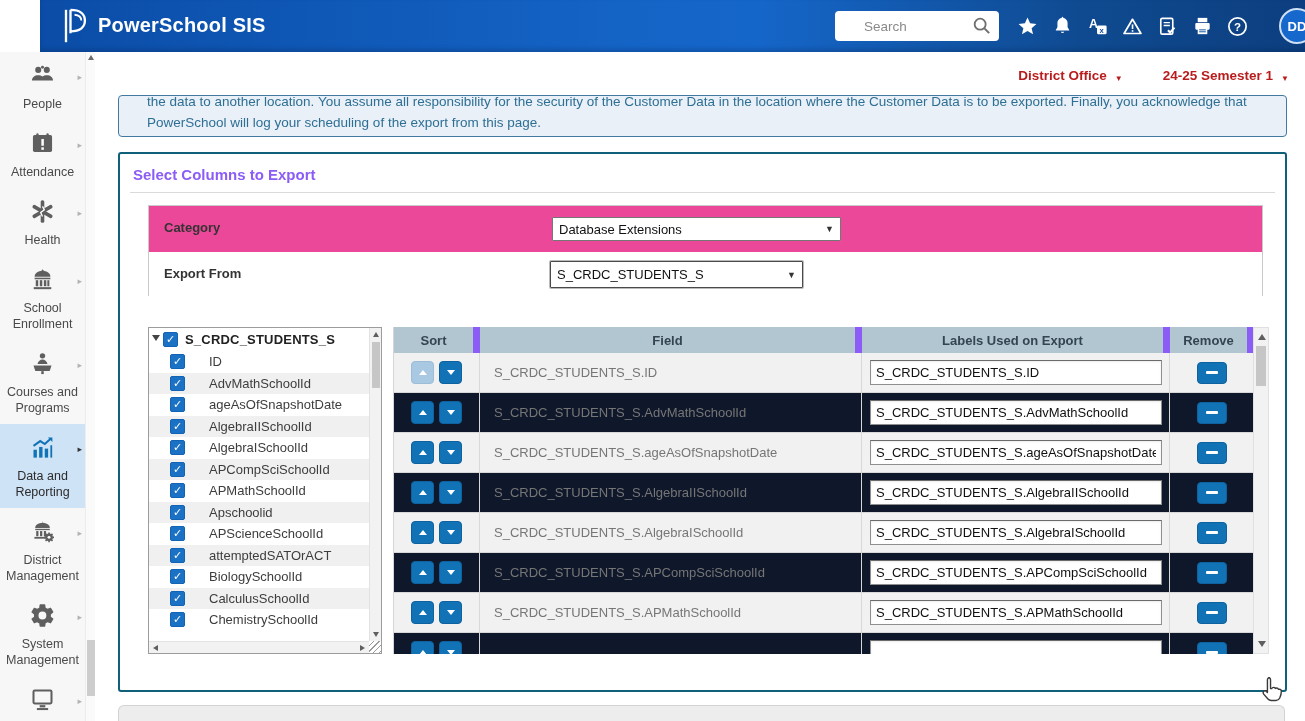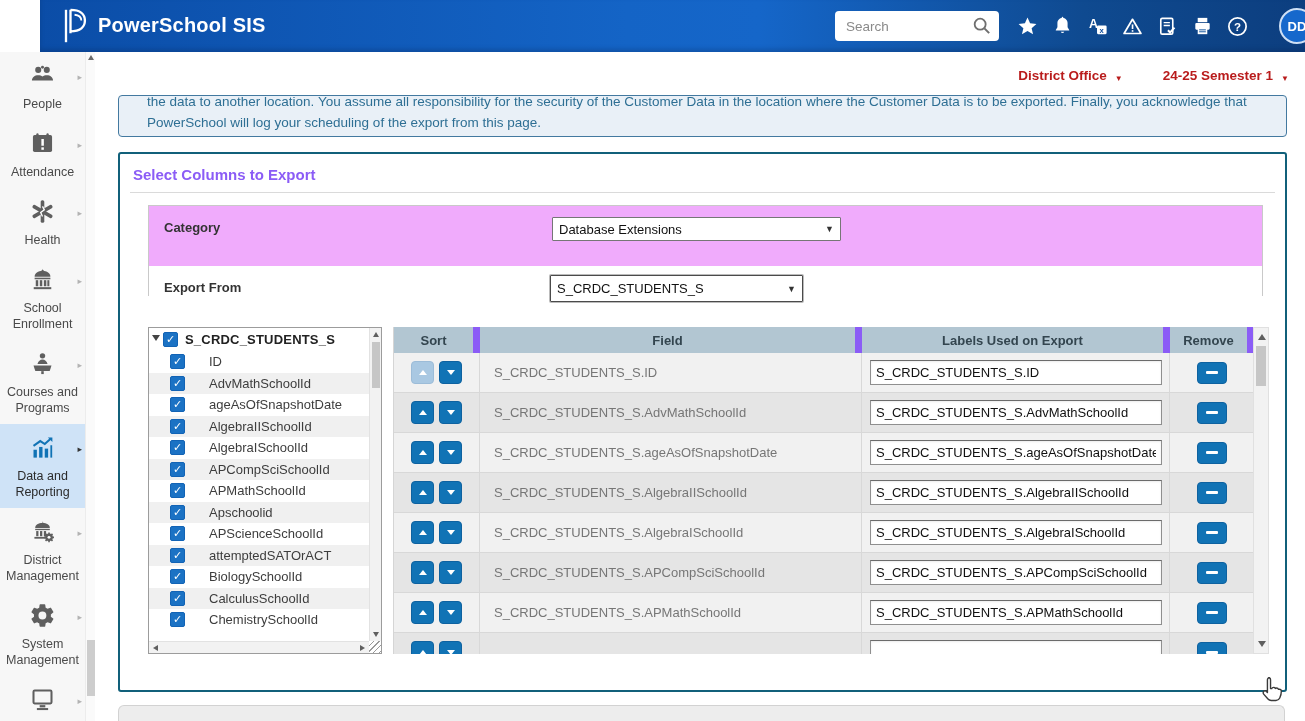--- a/index.html
+++ b/index.html
@@ -5,21 +5,21 @@
   * { margin:0; padding:0; box-sizing:border-box; }
   html,body { width:1305px; height:721px; font-family:"Liberation Sans", sans-serif; background:#fff; overflow:hidden; position:relative; }
 
   
   .navbar { position:absolute; top:0; left:0; width:1305px; height:52px;
     background:linear-gradient(90deg,#0b4da7 0%,#1464c6 45%,#1566c9 55%,#0f4a90 80%,#0c3c7c 100%);
     box-shadow: inset 0 -3px 4px rgba(6,34,80,.25); z-index:5;margin-left:40px; }
   .brand-logo { position:absolute; left:20px; top:8px; width:30px; height:36px; }
   .brand-title { position:absolute; left:58px; top:14px; color:#fff; font-size:20px; font-weight:bold; letter-spacing:.2px; }
   .search-wrap { position:absolute; left:795px; top:11px; width:164px; height:30px; background:#fff; border-radius:4px; }
-  .search-wrap input { position:absolute; left:0; top:0; width:134px; height:30px; border:none; outline:none; background:transparent; padding:0 0 0 11px; font-size:13.5px; color:#333; font-family:"Liberation Sans",sans-serif; }
+  .search-wrap input { position:absolute; left:0; top:0; width:134px; height:30px; border:none; outline:none; background:transparent; padding:0 0 0 29px; font-size:13.5px; color:#333; font-family:"Liberation Sans",sans-serif; }
   .search-wrap input::placeholder { color:#8a8a8a; }
   .search-icn { position:absolute; right:6px; top:4px; width:22px; height:22px; }
   .nav-icons { position:absolute; left:976px; top:0; height:52px; display:flex; align-items:center; gap:12px; }
   .nav-icon { width:23px; height:23px; display:flex; align-items:center; justify-content:center; cursor:pointer; }
   .avatar { position:absolute; left:1239px; top:8px; width:36px; height:36px; border-radius:50%; background:#1668cc; border:2px solid #cfe0f5; color:#fff; font-size:13px; font-weight:bold; display:flex; align-items:center; justify-content:center; }
   .waffle { position:absolute; left:1288px; top:14px; width:24px; height:24px; }
 
   
   .sidebar { position:absolute; left:0; top:52px; width:85px; height:669px; background:#f7f7f7; z-index:3; }
   .sb-item { position:relative; width:85px; display:flex; flex-direction:column; align-items:center; padding:10px 0 8px; cursor:pointer; }
@@ -41,21 +41,21 @@
 
   .notice { position:absolute; left:23px; top:43px; width:1169px; height:42px; background:#e9f0f7; border:1px solid #4379a0; border-radius:4px; overflow:hidden; padding:0 28px; }
   .notice-inner { margin-top:-5px; color:#2e6f94; font-size:13.5px; line-height:21px; }
 
   .panel { position:absolute; left:23px; top:100px; width:1169px; height:540px; background:#fff; border:2px solid #11607a; border-radius:3px; }
   .panel-title { position:absolute; left:13px; top:12px; font-size:15px; font-weight:bold; color:#8b5cf6; }
   .panel-hr { position:absolute; left:10px; right:10px; top:38px; border-top:1px solid #dadada; }
 
   .form-box { position:absolute; left:28px; top:51px; width:1115px; height:91px; border:1px solid #c9c9c9; background:#fff; }
   .form-row { position:relative; width:100%; }
-  .form-row.cat { height:60px; background:#f0abfc; }
+  .form-row.cat { height:46px; background:#ec4899; }
   .form-row.exp { height:44px; background:#fff; }
   .form-lbl { position:absolute; left:15px; top:14px; font-size:13px; font-weight:bold; color:#333; }
   .sel-wrap { position:absolute; }
   .sel-wrap select { width:100%; height:100%; appearance:none; -webkit-appearance:none; -moz-appearance:none; border:1px solid #767676; background:#fff; font-size:13px; color:#111; padding:0 20px 0 6px; border-radius:1px; font-family:"Liberation Sans",sans-serif; }
   .sel-wrap .sel-caret { position:absolute; right:7px; top:50%; margin-top:-5px; font-size:9px; color:#333; pointer-events:none; }
   .sel-cat { left:403px; top:11px; width:289px; height:24px; }
   .sel-exp { left:401px; top:9px; width:253px; height:27px; }
   .sel-exp select { border:1px solid #4a4a4a; box-shadow:0 0 0 1px #bbb; }
 
   
@@ -78,21 +78,21 @@
   .tree-hsb .a-lf { position:absolute; left:4px; top:2.5px; width:0; height:0; border-top:3.5px solid transparent; border-bottom:3.5px solid transparent; border-right:5px solid #5f5f5f; }
   .tree-hsb .a-rt { position:absolute; right:4px; top:2.5px; width:0; height:0; border-top:3.5px solid transparent; border-bottom:3.5px solid transparent; border-left:5px solid #5f5f5f; }
   .tree-grip { position:absolute; right:0; bottom:0; width:12px; height:12px; background:
      repeating-linear-gradient(135deg, transparent 0 3px, #9a9a9a 3px 4px); }
 
   
   .table-box { position:absolute; left:273px; top:173px; width:876px; height:327px; }
   .table-scroll { position:absolute; left:0; top:0; width:860px; height:327px; overflow:hidden; border-left:1px solid #d5d5d5; }
   .thead { display:grid; grid-template-columns:86px 382px 308px 84px; height:26px; background:#b2c6d2; }
   .thead .hcell { display:flex; align-items:center; justify-content:center; font-size:13px; font-weight:bold; color:#33454f; border-right:7px solid #8b5cf6; }
-  .trow { display:grid; grid-template-columns:86px 382px 308px 84px; height:40px; background:#e5e5e5; }
+  .trow { display:grid; grid-template-columns:86px 382px 308px 84px; height:40px; background:#0f172a; }
   .trow.alt { background:#f1f1f1; }
   .tcell { display:flex; align-items:center; border-right:1px solid #d8d8d8; border-bottom:1px solid #d8d8d8; }
   .cell-sort { justify-content:center; gap:5px; }
   .sbtn { width:23px; height:23px; border-radius:4px; background:#1173b5; border:1px solid #0e62a0; display:flex; align-items:center; justify-content:center; padding:0; cursor:pointer; }
   .sbtn.disabled { background:#a9c8e2; border-color:#9cbcd8; }
   .tri-up { width:0; height:0; border-left:4px solid transparent; border-right:4px solid transparent; border-bottom:5.5px solid #fff; }
   .tri-dn { width:0; height:0; border-left:4px solid transparent; border-right:4px solid transparent; border-top:5.5px solid #fff; }
   .cell-field { padding-left:14px; font-size:13px; color:#767676; }
   .cell-label { padding-left:8px; }
   .lbl-input { width:292px; height:25px; border:1px solid #8f8f8f; border-top-color:#6b6b6b; box-shadow:inset 0 1px 2px rgba(0,0,0,.08); padding:0 5px; font-size:13px; color:#111; font-family:"Liberation Sans",sans-serif; background:#fff; }

